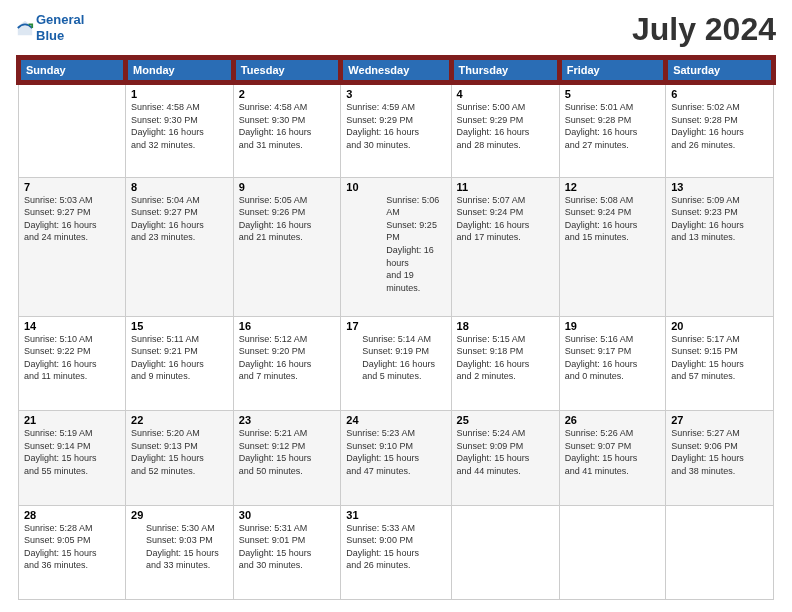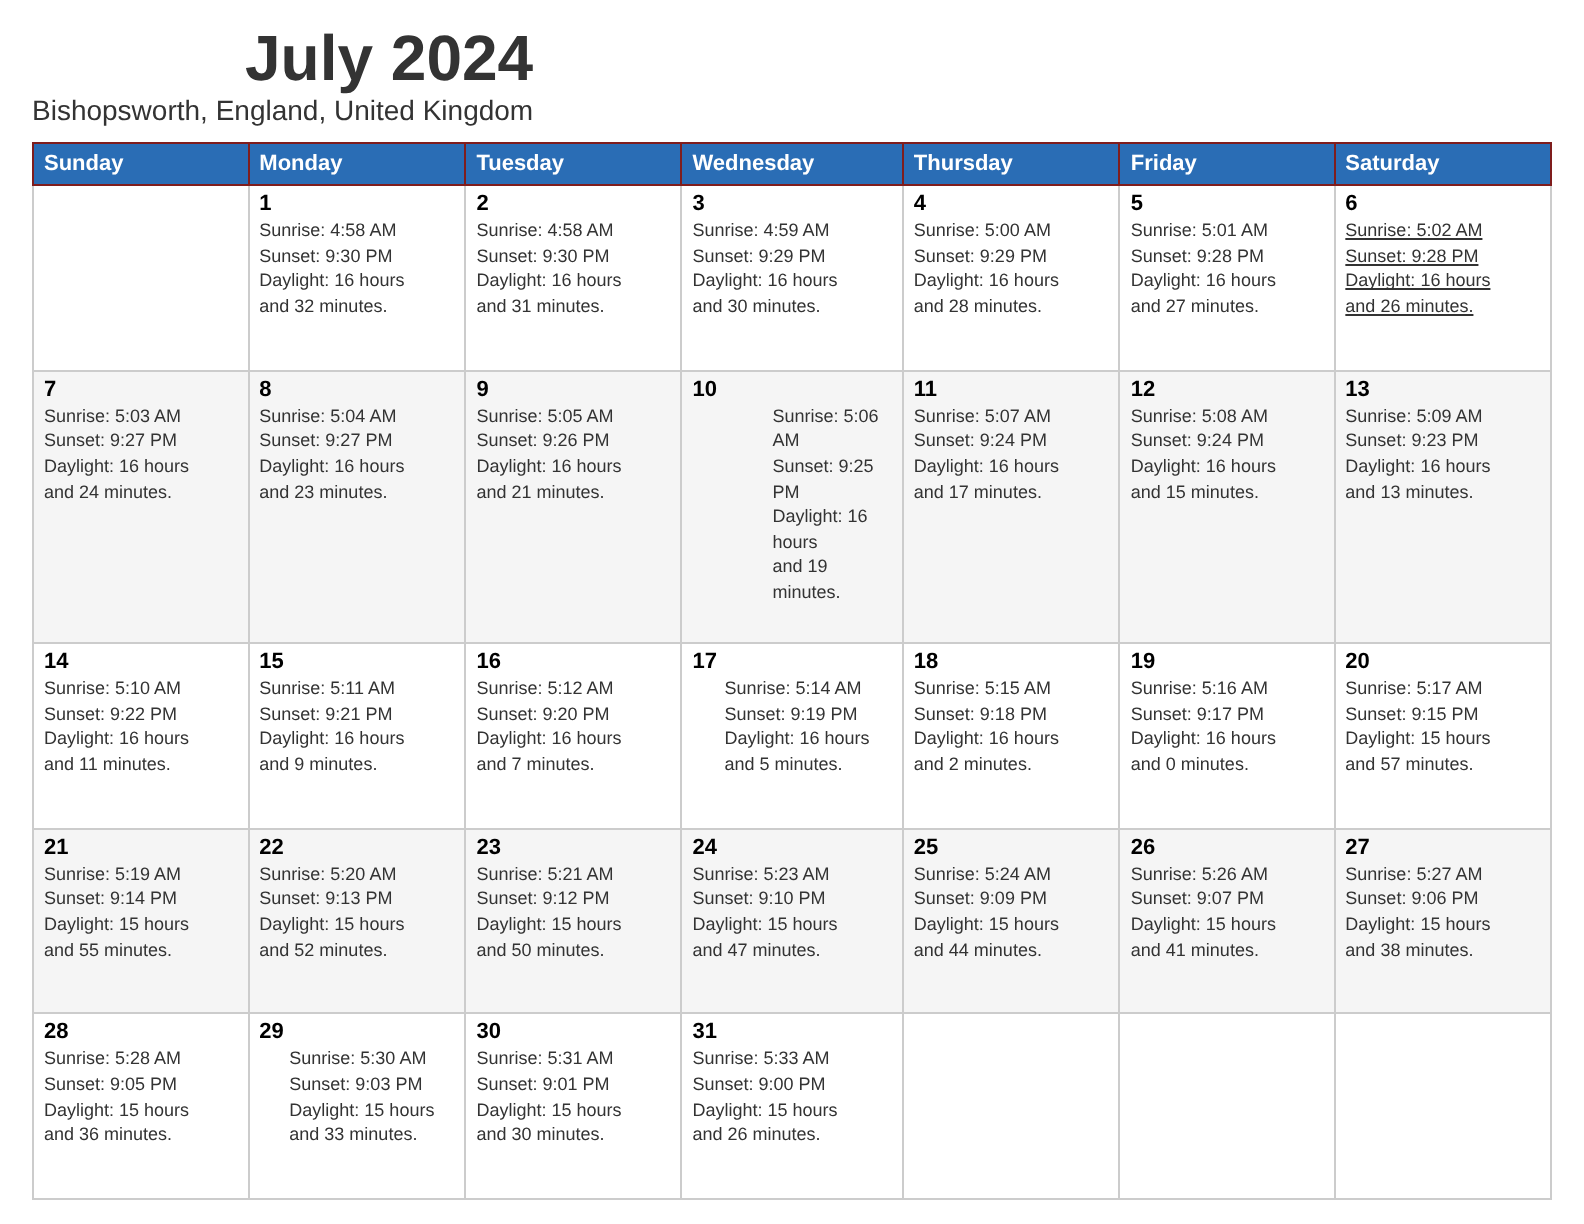--- a/index.html
+++ b/index.html
@@ -35,21 +35,21 @@
       line-height: 1.2;
     }
     .logo-text span {
       color: #1a5fa8;
     }
     .logo-icon {
       width: 18px;
       height: 18px;
     }
     .title-block {
-      text-align: right;
+      text-align: center;
     }
     .main-title {
       font-size: 32px;
       font-weight: bold;
       color: #333;
       line-height: 1.1;
     }
     .subtitle {
       font-size: 14px;
       color: #333;
@@ -61,21 +61,21 @@
       width: 100%;
       font-size: 9.5px;
     }
     .calendar th {
       background-color: #2a6db5;
       color: #fff;
       padding: 4px 5px;
       text-align: left;
       font-size: 11px;
       font-weight: bold;
-      border: 1px solid #7f1d1d;
+      border: 5px solid #7f1d1d;
     }
     .calendar td {
       border: 1px solid #ccc;
       vertical-align: top;
       padding: 3px 5px;
       width: 113px;
       height: 82px;
     }
     .cell-date {
       font-weight: bold;
@@ -96,23 +96,34 @@
     }
     tr:nth-child(odd) td {
       background-color: #ffffff;
     }
   </style>
 </head>
 <body>
 
 <div class="page">
   <div class="header">
+    <div class="logo">
+      <svg class="logo-icon" viewBox="0 0 20 20">
+        <rect x="0" y="0" width="20" height="20" fill="white"></rect>
+        <polygon points="10,2 18,8 18,18 2,18 2,8" fill="#1a5fa8" opacity="0.15"></polygon>
+        <path d="M2,10 Q10,2 18,10" stroke="#1a5fa8" stroke-width="2" fill="none"></path>
+        <path d="M14,6 L18,6 L18,10" stroke="#2a8a3a" stroke-width="2" fill="none"></path>
+      </svg>
+      <div class="logo-text">
+        <div><span>General</span></div>
+        <div><span>Blue</span></div>
+      </div>
+    </div>
     <div class="title-block">
       <div class="main-title">July 2024</div>
-      <div class="subtitle">Bishopsworth, England, United Kingdom</div>
     </div>
   </div>
 
   <table class="calendar">
     <thead>
       <tr>
         <th>Sunday</th>
         <th>Monday</th>
         <th>Tuesday</th>
         <th>Wednesday</th>
@@ -154,21 +165,21 @@
           </td>
           <td>
             <span class="cell-date">5</span>
             <div class="cell-info" style="white-space: pre-line;">Sunrise: 5:01 AM
 Sunset: 9:28 PM
 Daylight: 16 hours
 and 27 minutes.</div>
           </td>
           <td>
             <span class="cell-date">6</span>
-            <div class="cell-info" style="white-space: pre-line; text-decoration: underline;">Sunrise: 5:02 AM
+            <div class="cell-info" style="white-space: pre-line;">Sunrise: 5:02 AM
 Sunset: 9:28 PM
 Daylight: 16 hours
 and 26 minutes.</div>
           </td>
         </tr>
         <tr>
           <td>
             <span class="cell-date">7</span>
             <div class="cell-info" style="white-space: pre-line;">Sunrise: 5:03 AM
 Sunset: 9:27 PM

